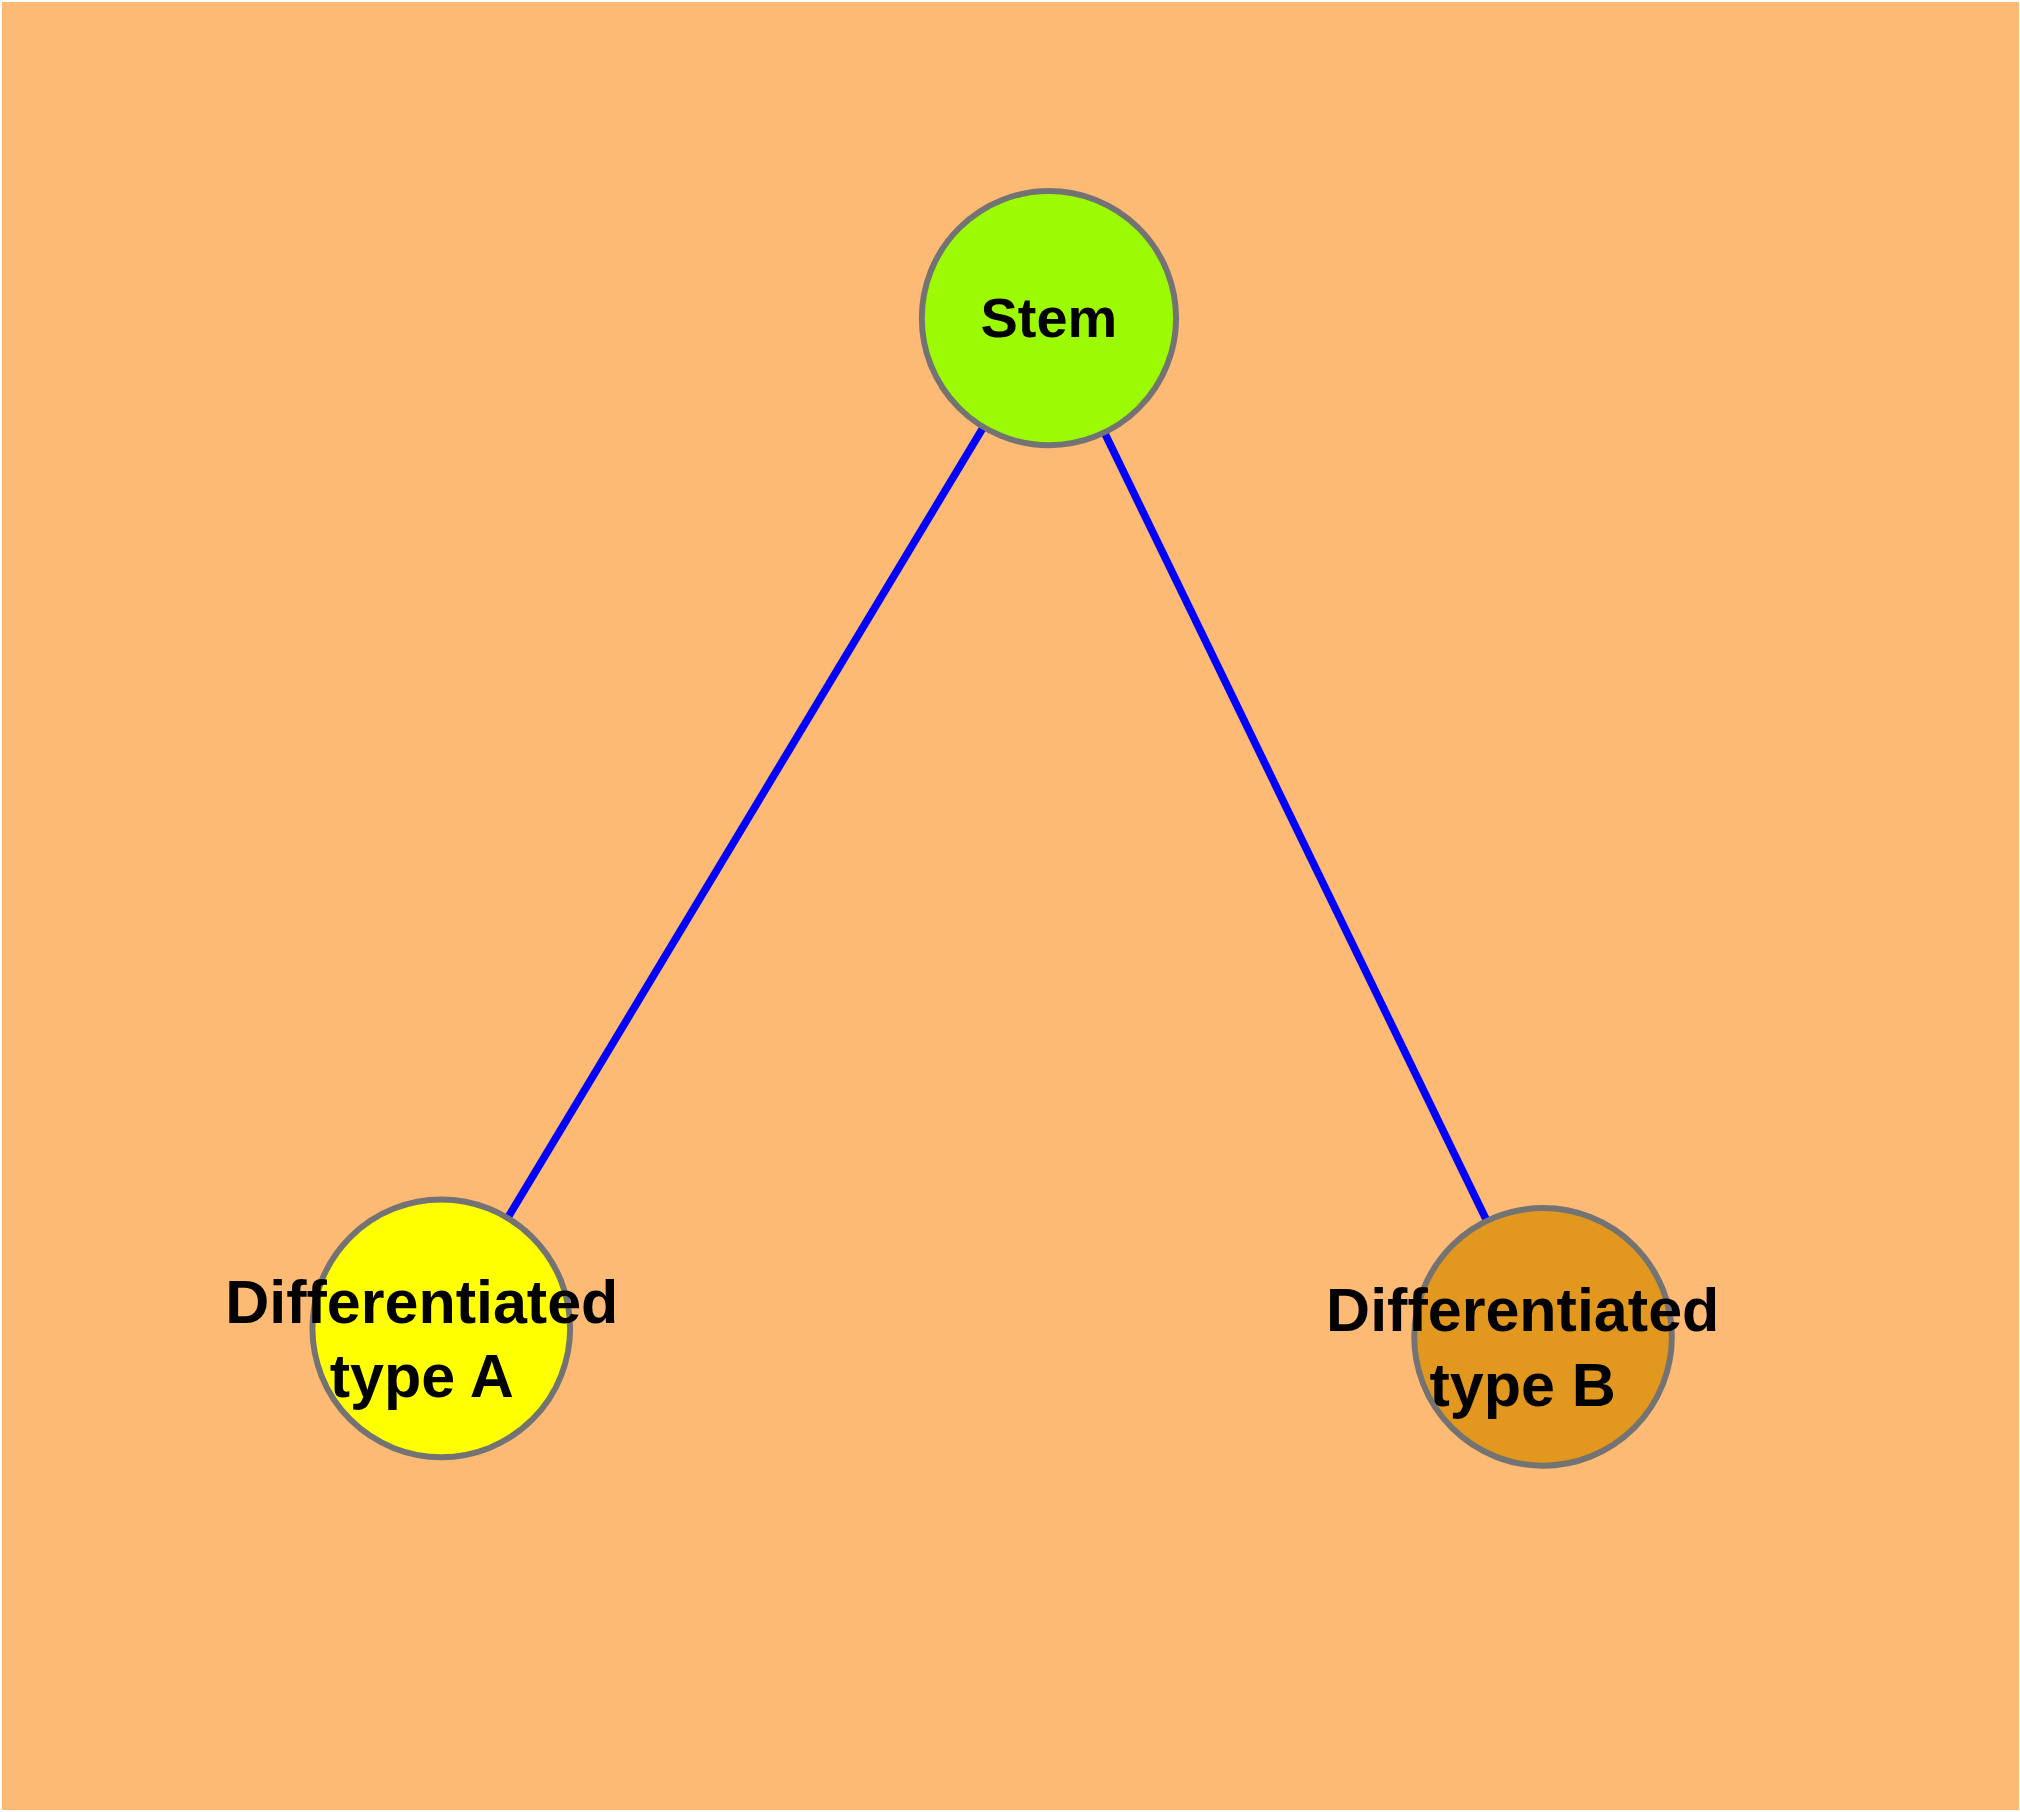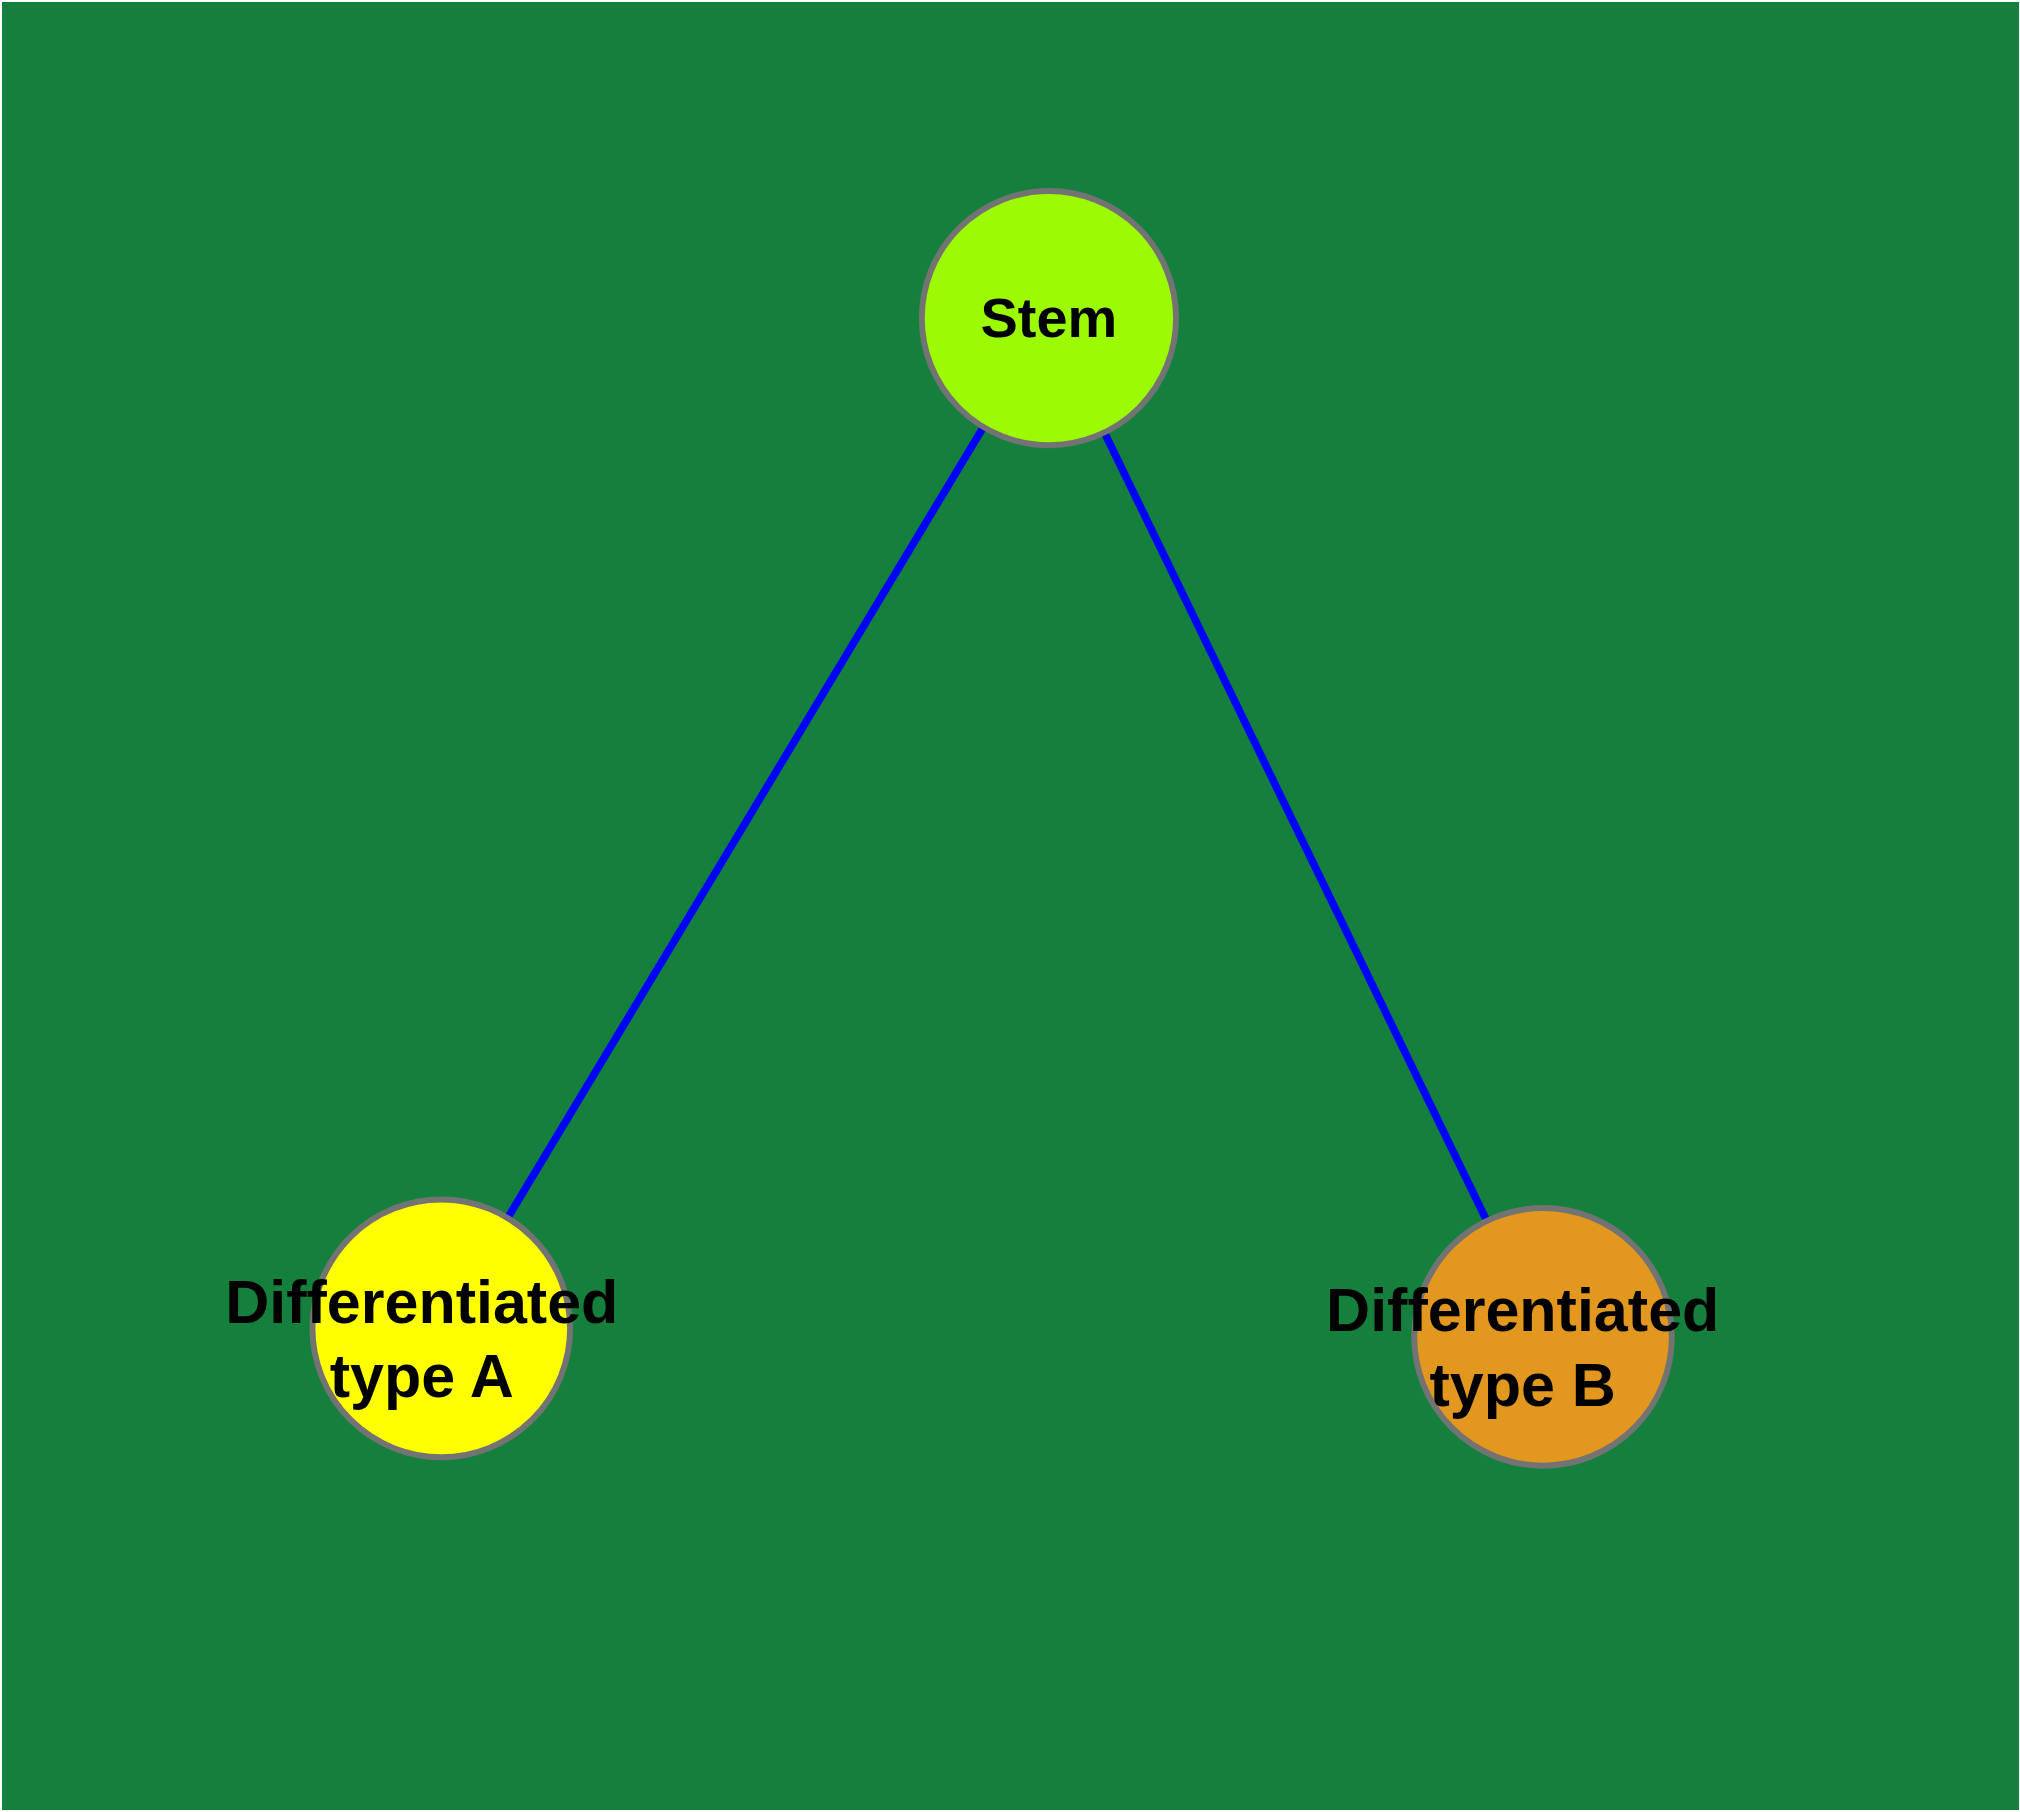--- a/index.html
+++ b/index.html
@@ -39,21 +39,21 @@
     stroke-linecap: butt;
   }
   .node-circle {
     stroke: #737373;
     stroke-width: 7;
   }
 </style>
 </head>
 <body>
 
-<div id="canvas" style="width: 2021px; height: 1812px; background: #15803d;">
+<div id="canvas" style="width: 2021px; height: 1812px; background: #fdba74;">
   <svg id="graph-svg" viewBox="0 0 2384 2138" xmlns="http://www.w3.org/2000/svg">
 
     <g>
       <line class="edge-line" x1="1235" y1="373" x2="518" y2="1565" stroke="#0000ff" stroke-width="9"></line>
       <line class="edge-line" x1="1235" y1="373" x2="1818" y2="1575" stroke="#0000ff" stroke-width="9"></line>
     </g>
 
     <g>
       <g>
         <circle class="node-circle" cx="1235" cy="373" r="150" fill="#9cfa02" stroke="#737373" stroke-width="7"></circle>

